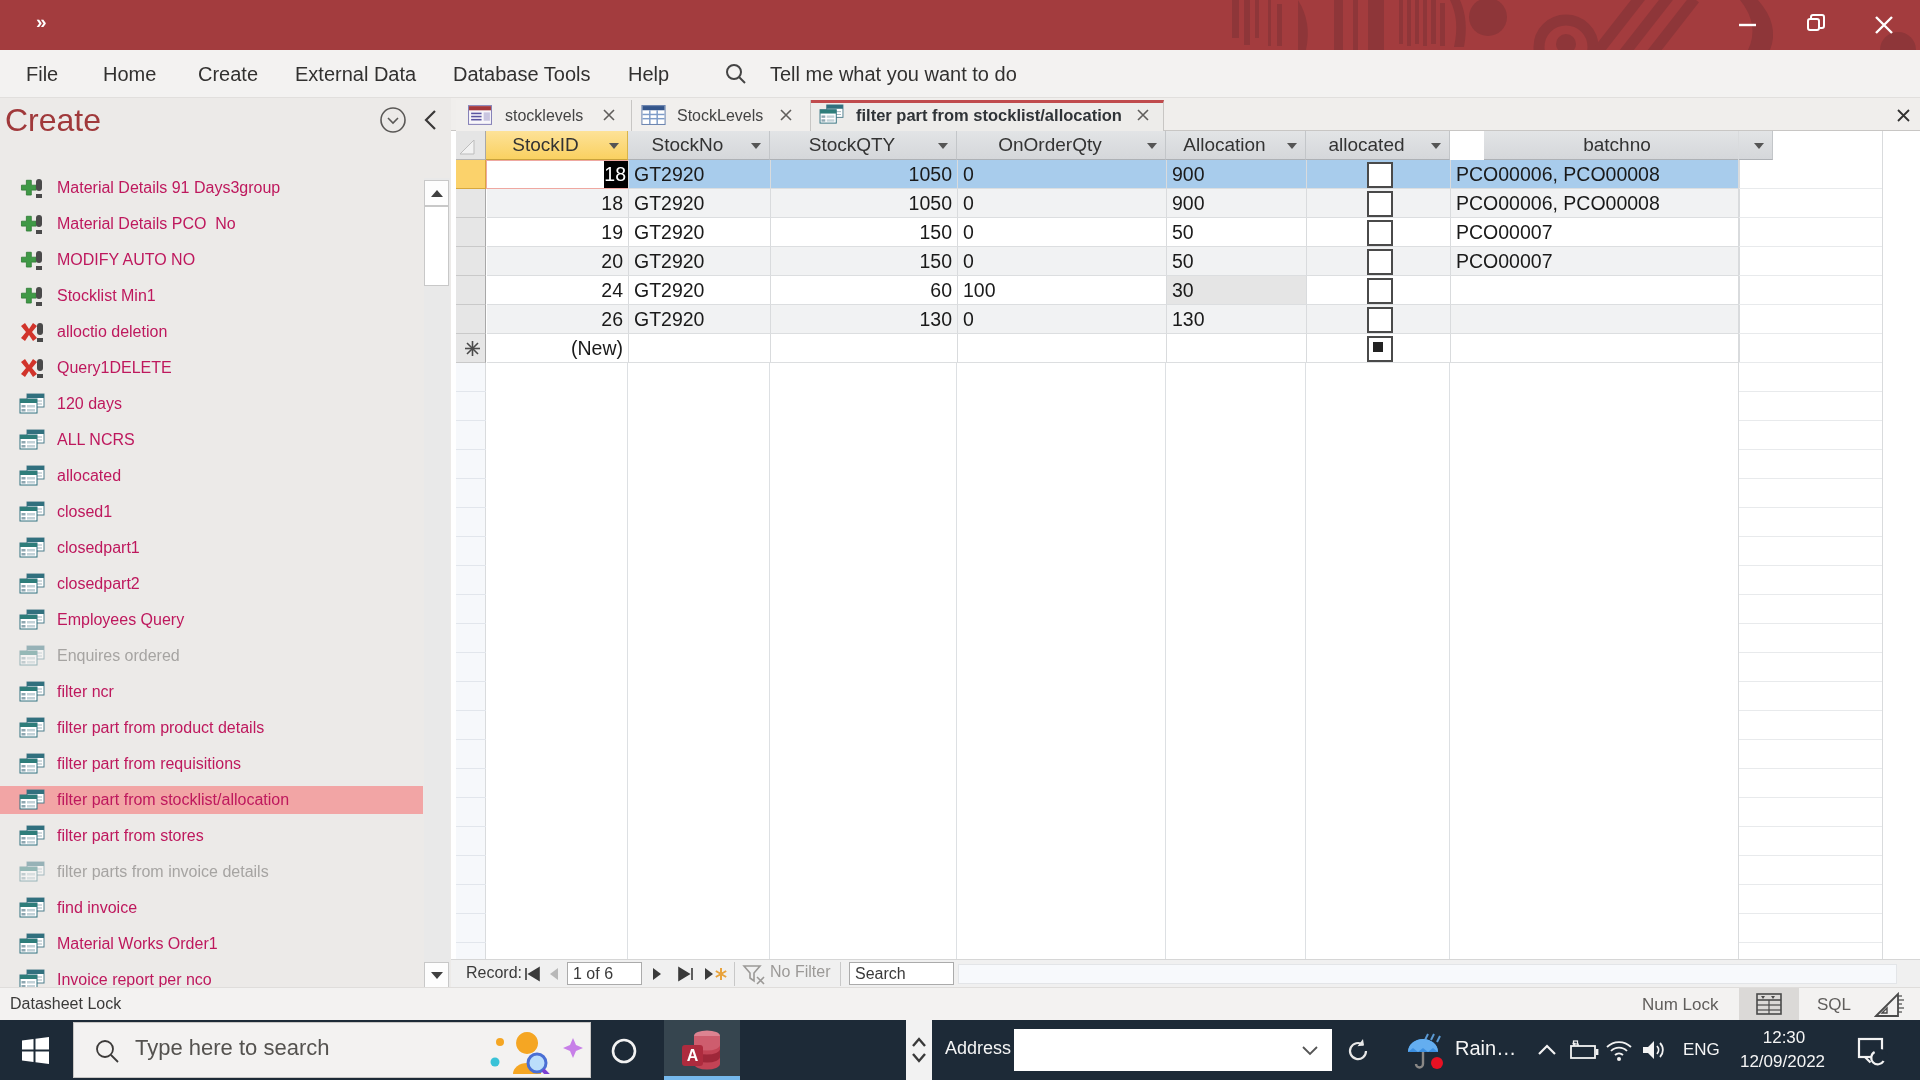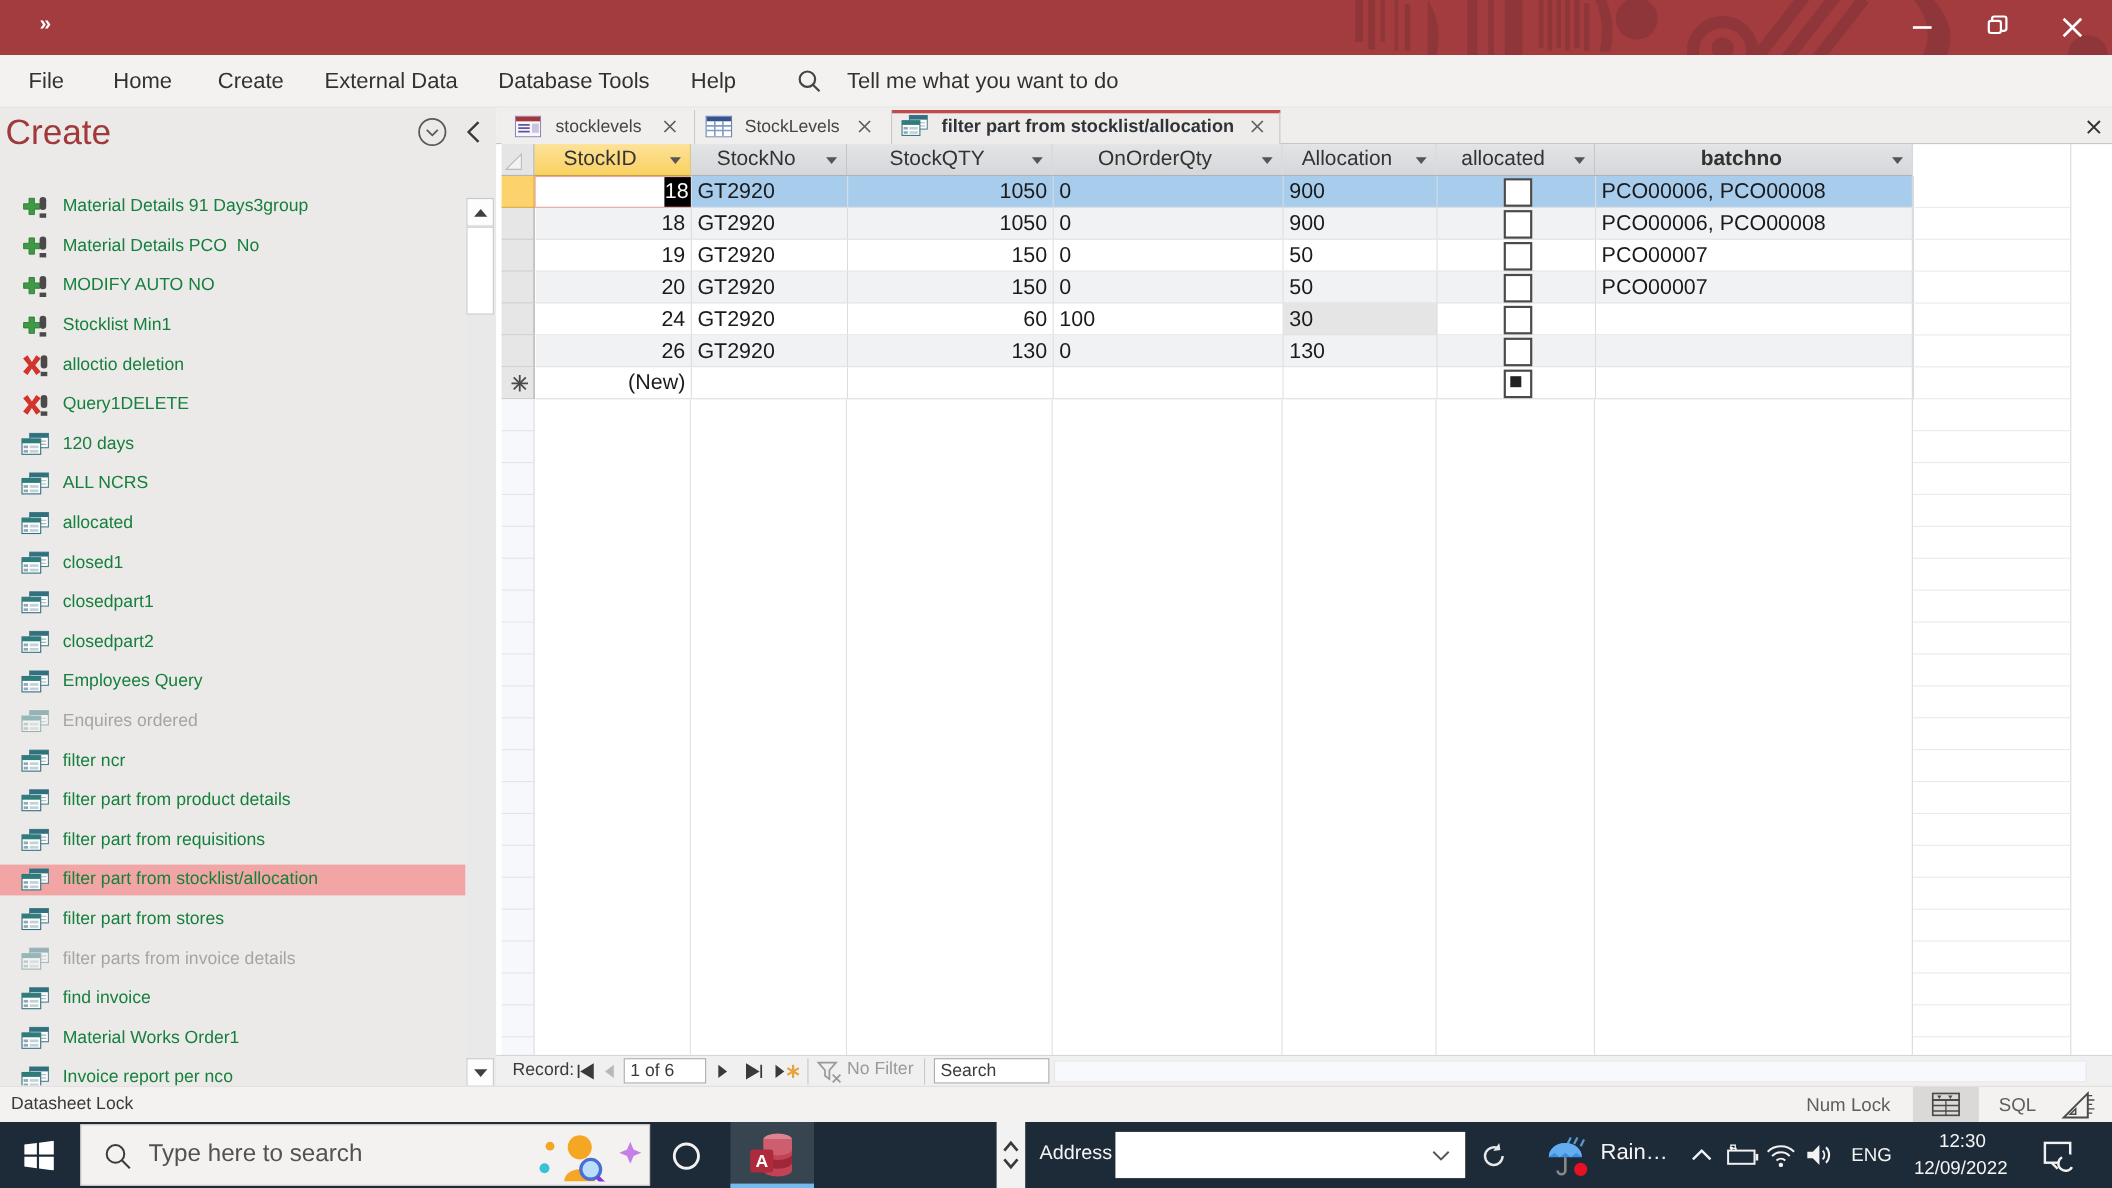--- a/index.html
+++ b/index.html
@@ -7,21 +7,21 @@
 .abs{position:absolute}
 
 #titlebar{left:0;top:0;width:1920px;height:50px;background:#A33C3E}
 
 #menubar{left:0;top:50px;width:1920px;height:48px;background:#F3F2F1;border-bottom:1px solid #E1DFDD;box-sizing:border-box}
 .mitem{position:absolute;top:0;height:48px;line-height:48px;font-size:20px;color:#323130;white-space:nowrap}
 
 #navpane{left:0;top:98px;width:455px;height:889px;background:#ECEAE8;border-right:1px solid #9b9b9b;box-sizing:content-box}
 .qtitle{position:absolute;left:5px;top:4px;font-size:32px;color:#A0393B;letter-spacing:0px}
 #navsearch{position:absolute;left:2px;top:50px;width:443px;height:26px;background:#fff;border:1px solid #8A8886;box-sizing:border-box}
-.nitem{position:absolute;left:57px;font-size:16px;color:#15803d;white-space:nowrap;line-height:36px;height:36px}
+.nitem{position:absolute;left:57px;font-size:16px;color:#be185d;white-space:nowrap;line-height:36px;height:36px}
 .nitem.dis{color:#A6A4A2}
 .nicon{position:absolute;left:19px;width:26px;height:22px}
 
 #datasheet{left:451px;top:98px;width:1469px;height:889px;background:#fff}
 #tabstrip{position:absolute;left:0;top:0;width:1469px;height:33px;background:#F0EEEC;border-bottom:1px solid #C8C6C4;box-sizing:border-box}
 .tab{position:absolute;top:2px;height:31px;background:#F1EFED;border-right:1px solid #C8C6C4;box-sizing:border-box}
 .hcell{position:absolute;top:33px;height:29px;line-height:28px;font-size:19px;color:#333;text-align:center;padding-right:22px;
  background:linear-gradient(#E2E4E6,#D5D7DA);border-right:1px solid #c3c6c9;border-bottom:1px solid #aeb1b5;box-sizing:border-box}
 .harr{position:absolute;top:12px;right:8px;width:0;height:0;border-left:5px solid transparent;border-right:5px solid transparent;border-top:6px solid #555}
 .row{position:absolute;left:1px;width:1431px;height:29px}
@@ -552,21 +552,21 @@
       <svg class="abs" style="left:3px;top:8px" width="16" height="16" viewBox="0 0 16 16">
         <path d="M1 15 L15 1 L15 15 Z" fill="#F2F2F2" stroke="#BDBDBD"></path>
       </svg>
     </div>
     <div class="hcell" style="left:35px;width:142px;background:linear-gradient(#FDE298,#FAD161);border-right:1px solid #D8B44A;border-bottom:1px solid #C9A23B;">StockID<div class="harr"></div></div>
     <div class="hcell" style="left:177px;width:142px;">StockNo<div class="harr"></div></div>
     <div class="hcell" style="left:319px;width:187px;">StockQTY<div class="harr"></div></div>
     <div class="hcell" style="left:506px;width:209px;">OnOrderQty<div class="harr"></div></div>
     <div class="hcell" style="left:715px;width:140px;">Allocation<div class="harr"></div></div>
     <div class="hcell" style="left:855px;width:144px;">allocated<div class="harr"></div></div>
-    <div class="hcell" style="left:999px;width:289px;font-weight:bold;">batchno<div class="harr"></div></div>
+    <div class="hcell" style="left:1033px;width:289px;">batchno<div class="harr"></div></div>
     <div class="row" style="top:62px">
       <div class="sel" style="background:#FBD26B;border-right:1px solid #D8A83C;border-bottom:1px solid #D8A83C;"></div>
       <div class="cell num" style="left:35px;width:142px;background:#fff;"></div>
       <div class="cell txt" style="left:177px;width:142px;background:#A8CCEC;">GT2920</div>
       <div class="cell num" style="left:319px;width:187px;background:#A8CCEC;">1050</div>
       <div class="cell txt" style="left:506px;width:209px;background:#A8CCEC;">0</div>
       <div class="cell txt" style="left:715px;width:140px;background:#A8CCEC;">900</div>
       <div class="cell txt" style="left:855px;width:144px;background:#A8CCEC;"></div>
       <div class="cell txt" style="left:999px;width:289px;background:#A8CCEC;">PCO00006, PCO00008</div>
       <div class="cb" style="left:915px;top:2px"></div>

